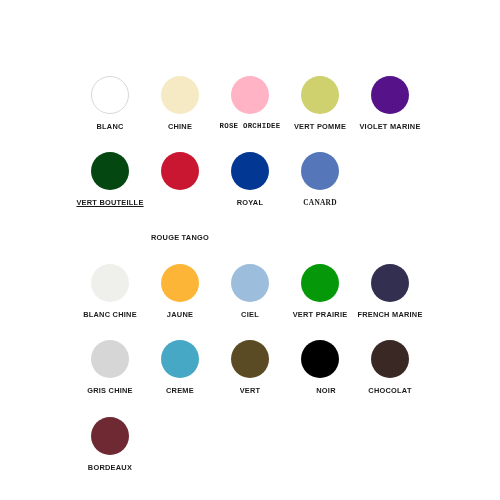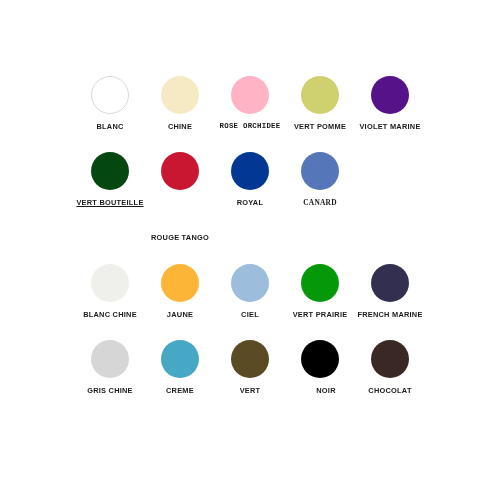--- a/index.html
+++ b/index.html
@@ -139,14 +139,18 @@
       <div class="swatch-cell">
         <div class="swatch-dot" style="background: rgb(0, 0, 0);"></div>
         <div class="swatch-label" style="color: rgb(26, 26, 26); padding-left: 12px;">NOIR</div>
       </div>
       <div class="swatch-cell">
         <div class="swatch-dot" style="background: rgb(58, 40, 36);"></div>
         <div class="swatch-label" style="color: rgb(26, 26, 26);">CHOCOLAT</div>
       </div>
     </div>
     <div class="swatch-row">
+      <div class="swatch-cell">
+        <div class="swatch-dot" style="background: rgb(110, 41, 50);"></div>
+        <div class="swatch-label" style="color: rgb(26, 26, 26);">BORDEAUX</div>
+      </div>
     </div>
   </div>
 
 </body></html>

